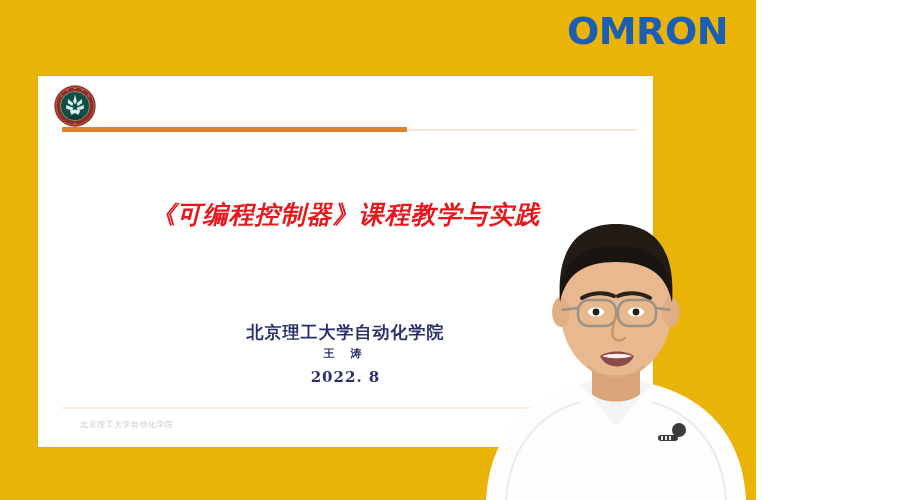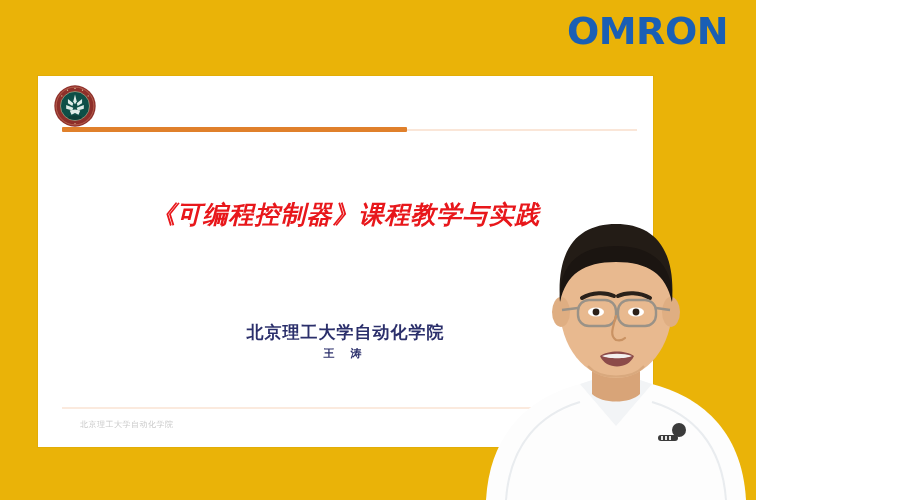--- a/index.html
+++ b/index.html
@@ -206,20 +206,21 @@
     <div class="rule-wrap">
       <div class="rule-thin"></div>
       <div class="rule-thick"></div>
     </div>
 
     <div class="slide-title">《可编程控制器》课程教学与实践</div>
 
     <div class="subtitle-block">
       <div class="sub-org">北京理工大学自动化学院</div>
       <div class="sub-author">王 涛</div>
+      <div class="sub-date">2022. 8</div>
     </div>
 
     <div class="footer-rule"></div>
     <div class="footer-text">北京理工大学自动化学院</div>
 
     <div class="page-marker"></div>
   </div>
 
   <div class="presenter">
     <svg viewBox="0 0 280 310" preserveAspectRatio="xMidYMax meet">

